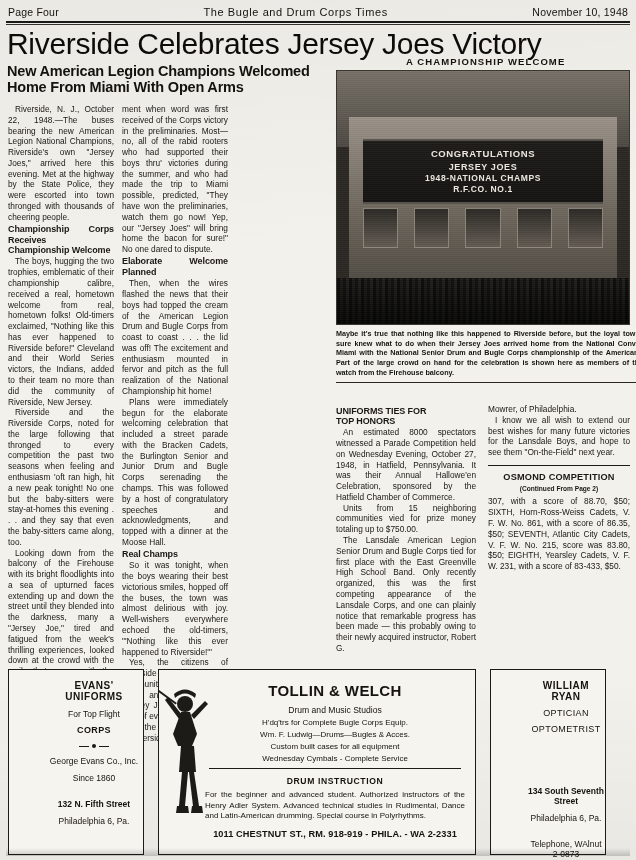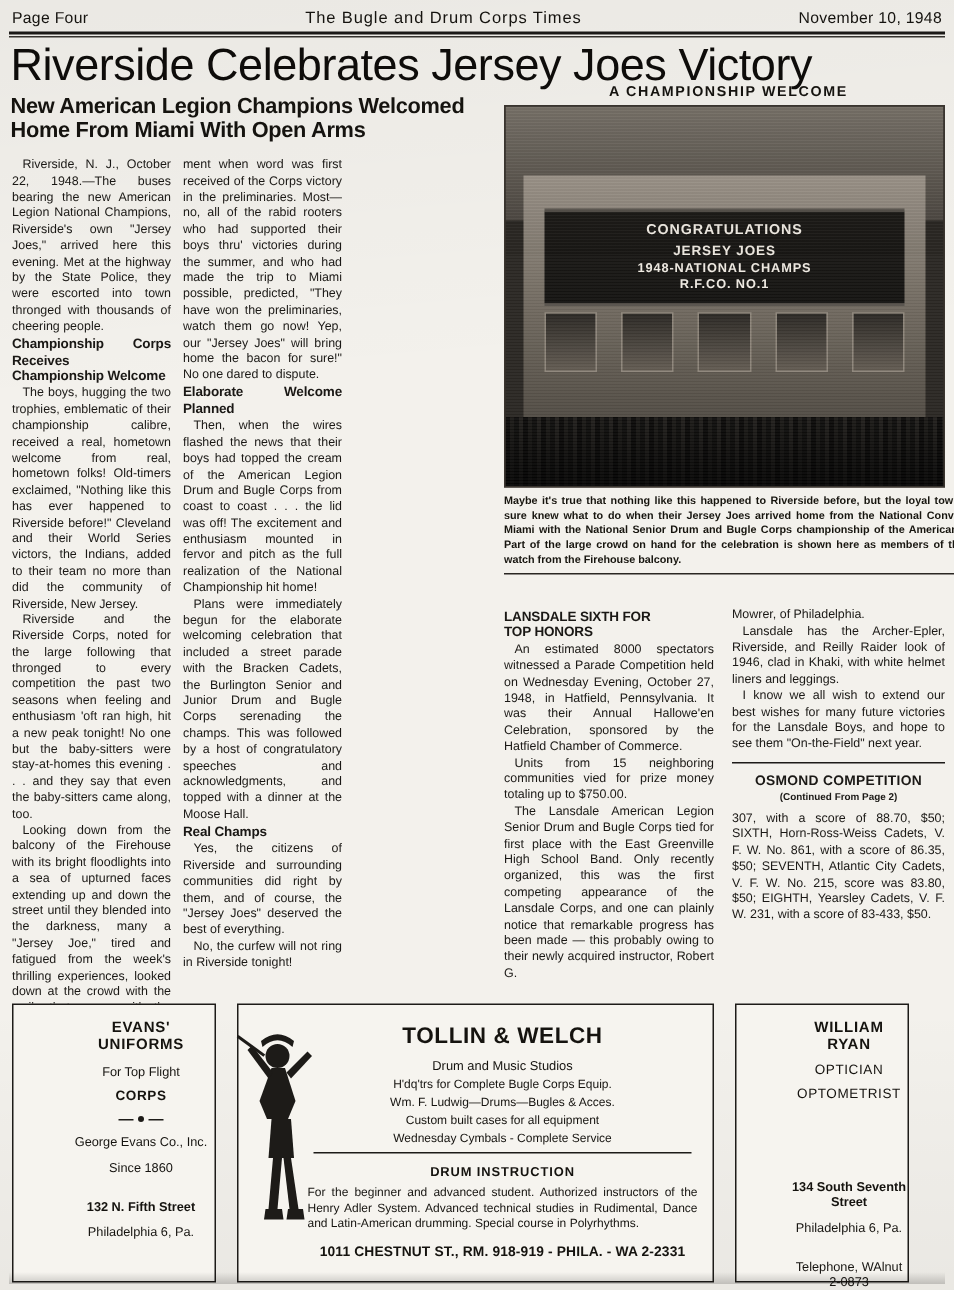--- a/index.html
+++ b/index.html
@@ -208,37 +208,37 @@
       </h3>
       <p>The town buzzed with excite-</p>
     </div>
 
     <div class="col" id="col2">
       <p class="noind">ment when word was first received of the Corps victory in the preliminaries. Most—no, all of the rabid rooters who had supported their boys thru' victories during the summer, and who had made the trip to Miami possible, predicted, "They have won the preliminaries, watch them go now! Yep, our "Jersey Joes" will bring home the bacon for sure!" No one dared to dispute.</p>
       <h3>Elaborate Welcome Planned</h3>
       <p>Then, when the wires flashed the news that their boys had topped the cream of the American Legion Drum and Bugle Corps from coast to coast . . . the lid was off! The excitement and enthusiasm mounted in fervor and pitch as the full realization of the National Championship hit home!</p>
       <p>Plans were immediately begun for the elaborate welcoming celebration that included a street parade with the Bracken Cadets, the Burlington Senior and Junior Drum and Bugle Corps serenading the champs. This was followed by a host of congratulatory speeches and acknowledgments, and topped with a dinner at the Moose Hall.</p>
       <h3>Real Champs</h3>
+      <p>So it was tonight, when the boys wearing their best victorious smiles, hopped off the buses, the town was almost delirious with joy. Well-wishers everywhere echoed the old-timers, "'Nothing like this ever happened to Riverside!'"</p>
       <p>Yes, the citizens of Riverside and surrounding communities did right by them, and of course, the "Jersey Joes" deserved the best of everything.</p>
       <p>No, the curfew will not ring in Riverside tonight!</p>
     </div>
 
     <div class="col" id="col3">
       <h3>
-        <span>LANSDALE SIXTH FOR</span><br>
+        <span>UNIFORMS TIES FOR</span><br>
         <span>TOP HONORS</span>
       </h3>
       <p>An estimated 8000 spectators witnessed a Parade Competition held on Wednesday Evening, October 27, 1948, in Hatfield, Pennsylvania. It was their Annual Hallowe'en Celebration, sponsored by the Hatfield Chamber of Commerce.</p>
       <p>Units from 15 neighboring communities vied for prize money totaling up to $750.00.</p>
       <p>The Lansdale American Legion Senior Drum and Bugle Corps tied for first place with the East Greenville High School Band. Only recently organized, this was the first competing appearance of the Lansdale Corps, and one can plainly notice that remarkable progress has been made — this probably owing to their newly acquired instructor, Robert G.</p>
     </div>
 
     <div class="col" id="col4">
       <p class="noind">Mowrer, of Philadelphia.</p>
-      <p>Lansdale has the Archer-Epler, Riverside, and Reilly Raider look of 1946, clad in Khaki, with white helmet liners and leggings.</p>
       <p>I know we all wish to extend our best wishes for many future victories for the Lansdale Boys, and hope to see them "On-the-Field" next year.</p>
       <div style="height:1px;background:#1d1b18;margin:7px 0 6px 0;"></div>
       <div style="text-align:center;font-size:9.2px;font-weight:bold;letter-spacing:.2px;">OSMOND COMPETITION</div>
       <div style="text-align:center;font-size:6.6px;font-weight:bold;margin:1px 0 3px 0;">(Continued From Page 2)</div>
       <p class="noind">307, with a score of 88.70, $50; SIXTH, Horn-Ross-Weiss Cadets, V. F. W. No. 861, with a score of 86.35, $50; SEVENTH, Atlantic City Cadets, V. F. W. No. 215, score was 83.80, $50; EIGHTH, Yearsley Cadets, V. F. W. 231, with a score of 83-433, $50.</p>
     </div>
 
   </div>
 
   <div class="ads">

